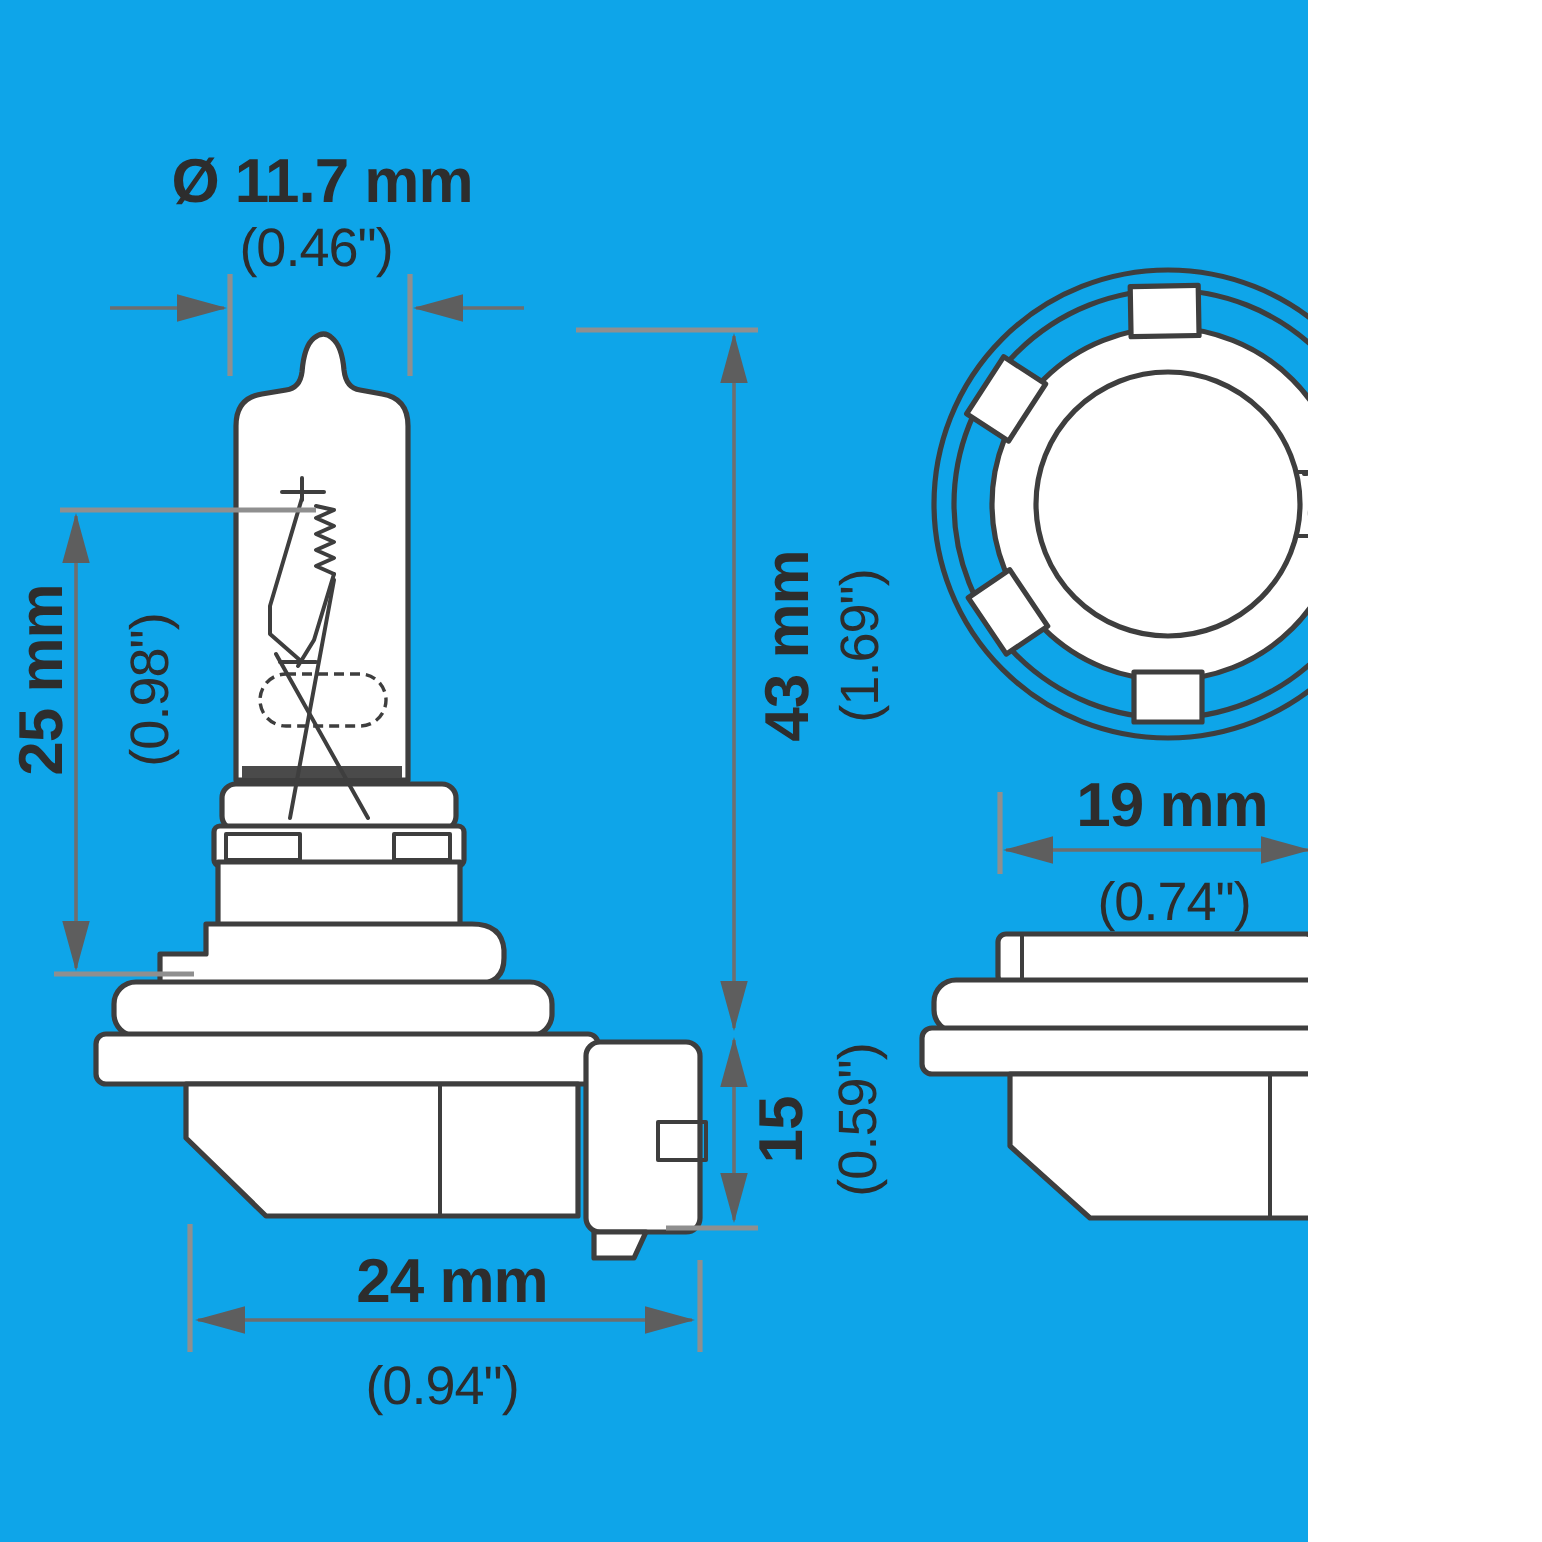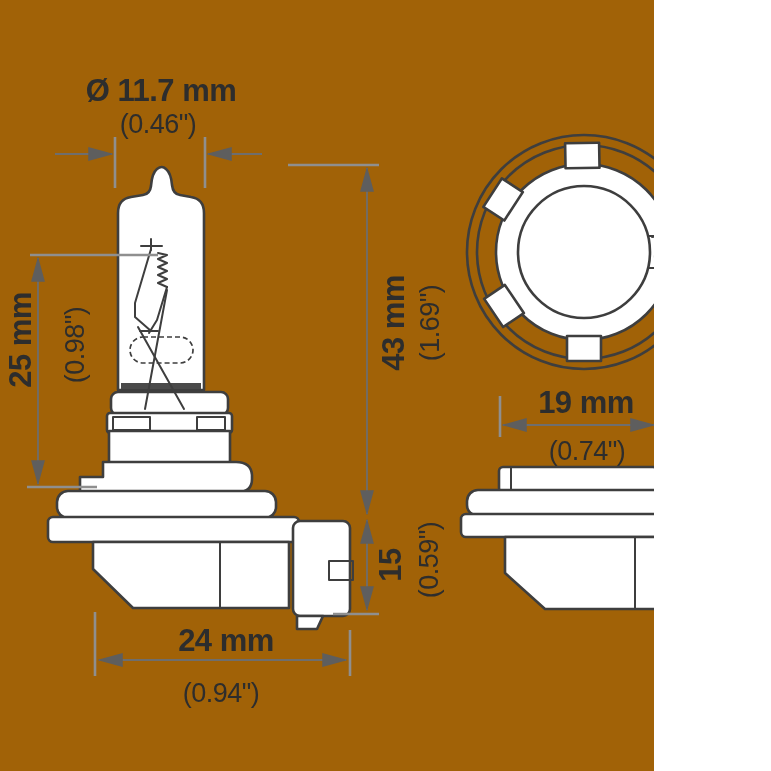--- a/index.html
+++ b/index.html
@@ -1,16 +1,16 @@
 <!DOCTYPE html>
 <html><head>
 <meta charset="utf-8">
 <style>
   html,body{margin:0;padding:0;background:#ffffff;}
-  .page{position:relative;width:654px;height:771px;background:#a16207;overflow:hidden;
+  .page{position:relative;width:654px;height:771px;background:#0ea5e9;overflow:hidden;
         font-family:"Liberation Sans",sans-serif;}
   svg{position:absolute;left:0;top:0;}
   .outline{stroke:#3e3e3e;stroke-width:2.6;fill:none;stroke-linejoin:round;stroke-linecap:round;}
   .outline-f{stroke:#3e3e3e;stroke-width:2.6;fill:#ffffff;stroke-linejoin:round;}
   .thin{stroke:#3e3e3e;stroke-width:2;fill:none;stroke-linejoin:round;stroke-linecap:round;}
   .dimline{stroke:#6e6e6e;stroke-width:1.8;fill:none;}
   .extline{stroke:#8f8f8f;stroke-width:2.6;fill:none;}
   .dash{stroke:#3e3e3e;stroke-width:1.7;fill:none;stroke-dasharray:5 3;}
   text{fill:#2d2d2d;}
   .dim-mm{font-weight:700;font-size:31px;letter-spacing:-0.5px;}

